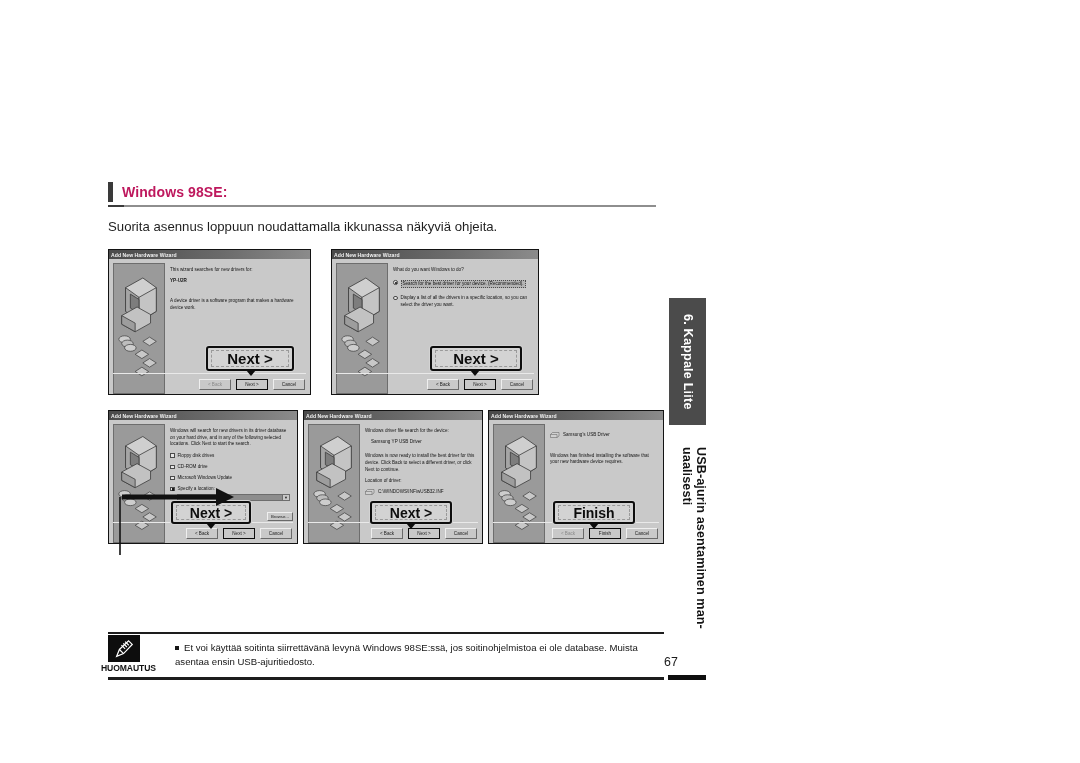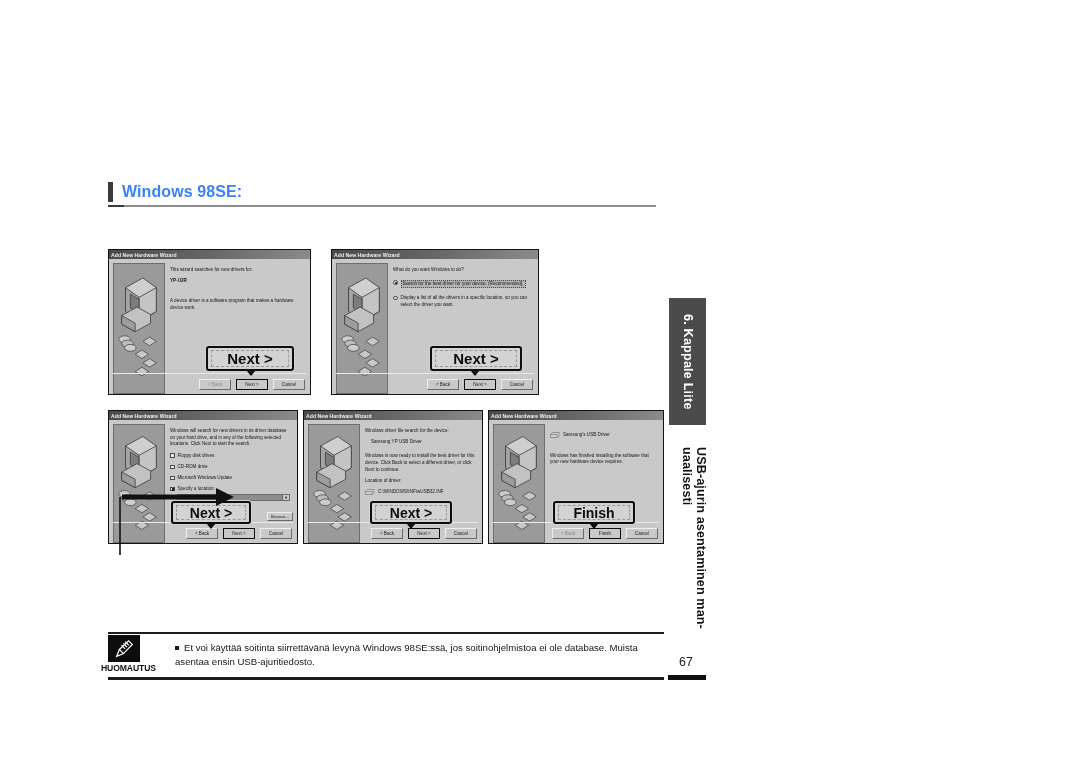--- a/index.html
+++ b/index.html
@@ -18,21 +18,21 @@
 
   
   .heading-row {
     position:absolute; left:108px; top:180px; width:548px; height:24px;
     display:flex; align-items:center;
   }
   .heading-bar {
     width:5px; height:20px; background:#3a3a3a; margin-right:9px;
   }
   .heading-text {
-    font-size:16px; font-weight:bold; letter-spacing:0.1px; color:#3b82f6;
+    font-size:14px; font-weight:bold; letter-spacing:0.1px; color:#be185d;
     line-height:1;
   }
   .heading-rule {
     position:absolute; left:108px; top:205px; width:548px; height:2px;
     background:#8e8e8e;
   }
   .heading-rule-dark {
     position:absolute; left:108px; top:205px; width:16px; height:2px;
     background:#3a3a3a;
   }
@@ -234,38 +234,39 @@
   }
   .side-vert {
     position:absolute; left:662px; top:447px; width:46px; height:215px;
     writing-mode:vertical-rl;
     font-size:12.6px; font-weight:bold; color:#131313;
     line-height:1.12;
     letter-spacing:0.1px;
   }
   .pagenum {
     position:absolute; left:664px; top:655px; width:44px;
-    text-align:center; font-size:12.4px; color:#1a1a1a;
+    font-size:12.4px; color:#1a1a1a;
   }
   .pagebar {
     position:absolute; left:668px; top:675px; width:38px; height:5px; background:#0f0f0f;
   }
 </style>
 </head>
 <body>
 
 <div class="page">
 
   <div class="heading-row">
     <div class="heading-bar"></div>
     <div class="heading-text">Windows 98SE:</div>
   </div>
   <div class="heading-rule"></div>
   <div class="heading-rule-dark"></div>
 
+  <div class="intro">Suorita asennus loppuun noudattamalla ikkunassa näkyviä ohjeita.</div>
 
   <div class="dlg" style="left:108px; top:249px; width:203px; height:146px;">
     <div class="dlg-title">Add New Hardware Wizard</div>
     <div class="dlg-body">
       <div class="dlg-art">
         <svg class="art-svg" viewBox="0 0 52 120" preserveAspectRatio="none">
           <g stroke="#3c3c3c" stroke-width="0.8" fill="#b9b9b9">
             <polygon points="12,22 30,13 44,22 44,44 26,54 12,44" fill="#cfcfcf"></polygon>
             <polygon points="12,22 26,31 26,54 12,44" fill="#a5a5a5"></polygon>
             <polygon points="26,31 44,22 44,44 26,54" fill="#c4c4c4"></polygon>

